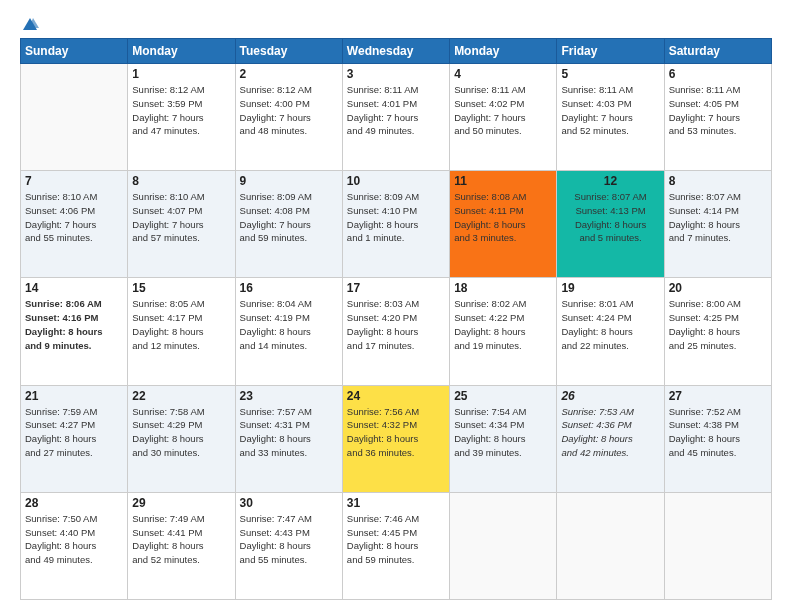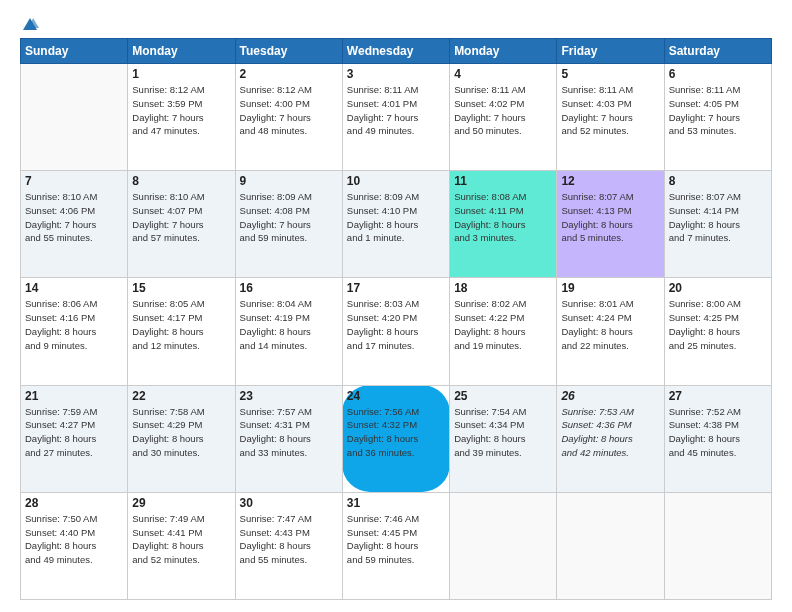--- a/index.html
+++ b/index.html
@@ -184,46 +184,46 @@
 Daylight: 7 hours
 and 59 minutes.</div>
           </td>
           <td style="background-color: rgb(238, 243, 248);">
             <span class="day-number">10</span>
             <div class="day-info" style="white-space: pre-line;">Sunrise: 8:09 AM
 Sunset: 4:10 PM
 Daylight: 8 hours
 and 1 minute.</div>
           </td>
-          <td style="background-color: #5eead4;">
+          <td style="background-color: #f97316;">
             <span class="day-number">11</span>
             <div class="day-info" style="white-space: pre-line;">Sunrise: 8:08 AM
 Sunset: 4:11 PM
 Daylight: 8 hours
 and 3 minutes.</div>
           </td>
-          <td style="background-color: #c4b5fd;">
+          <td style="background-color: #14b8a6; text-align: center;">
             <span class="day-number">12</span>
             <div class="day-info" style="white-space: pre-line;">Sunrise: 8:07 AM
 Sunset: 4:13 PM
 Daylight: 8 hours
 and 5 minutes.</div>
           </td>
           <td style="background-color: rgb(238, 243, 248);">
             <span class="day-number">8</span>
             <div class="day-info" style="white-space: pre-line;">Sunrise: 8:07 AM
 Sunset: 4:14 PM
 Daylight: 8 hours
 and 7 minutes.</div>
           </td>
         </tr>
         <tr>
           <td>
             <span class="day-number">14</span>
-            <div class="day-info" style="white-space: pre-line;">Sunrise: 8:06 AM
+            <div class="day-info" style="white-space: pre-line; font-weight: bold;">Sunrise: 8:06 AM
 Sunset: 4:16 PM
 Daylight: 8 hours
 and 9 minutes.</div>
           </td>
           <td>
             <span class="day-number">15</span>
             <div class="day-info" style="white-space: pre-line;">Sunrise: 8:05 AM
 Sunset: 4:17 PM
 Daylight: 8 hours
 and 12 minutes.</div>
@@ -279,21 +279,21 @@
 Daylight: 8 hours
 and 30 minutes.</div>
           </td>
           <td style="background-color: rgb(238, 243, 248);">
             <span class="day-number">23</span>
             <div class="day-info" style="white-space: pre-line;">Sunrise: 7:57 AM
 Sunset: 4:31 PM
 Daylight: 8 hours
 and 33 minutes.</div>
           </td>
-          <td style="background-color: #0ea5e9; border-radius: 28px;">
+          <td style="background-color: #fde047;">
             <span class="day-number">24</span>
             <div class="day-info" style="white-space: pre-line;">Sunrise: 7:56 AM
 Sunset: 4:32 PM
 Daylight: 8 hours
 and 36 minutes.</div>
           </td>
           <td style="background-color: rgb(238, 243, 248);">
             <span class="day-number">25</span>
             <div class="day-info" style="white-space: pre-line;">Sunrise: 7:54 AM
 Sunset: 4:34 PM

